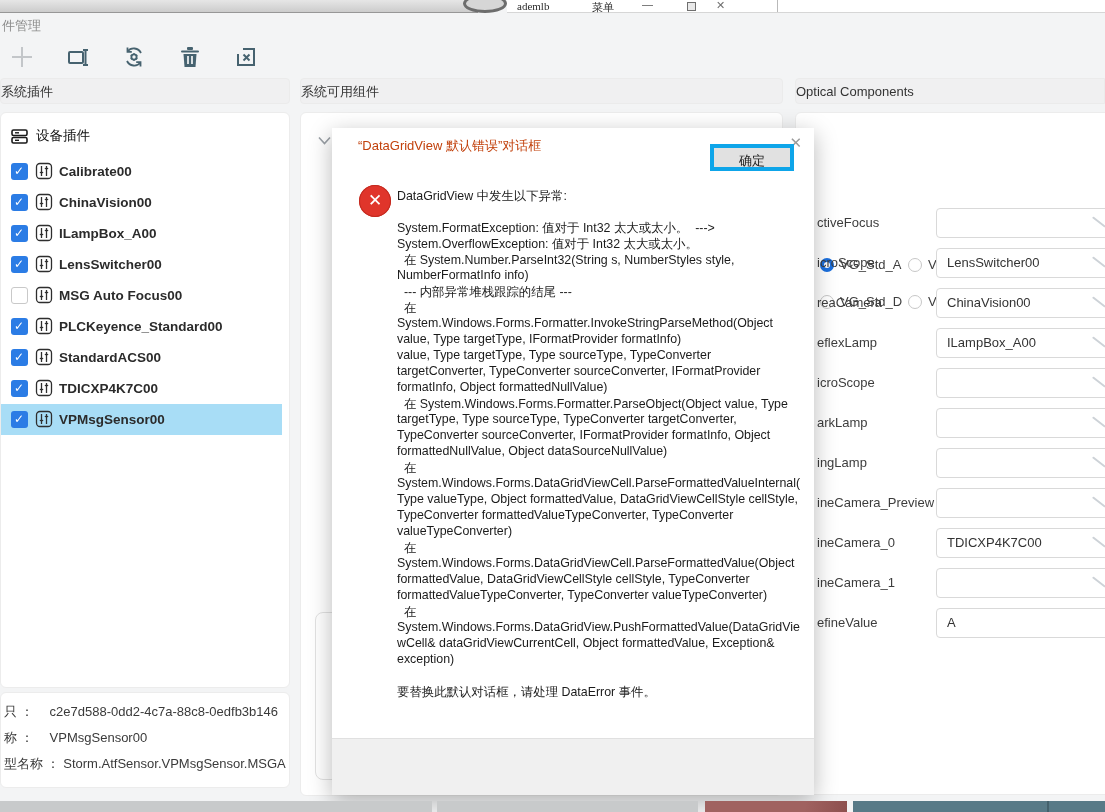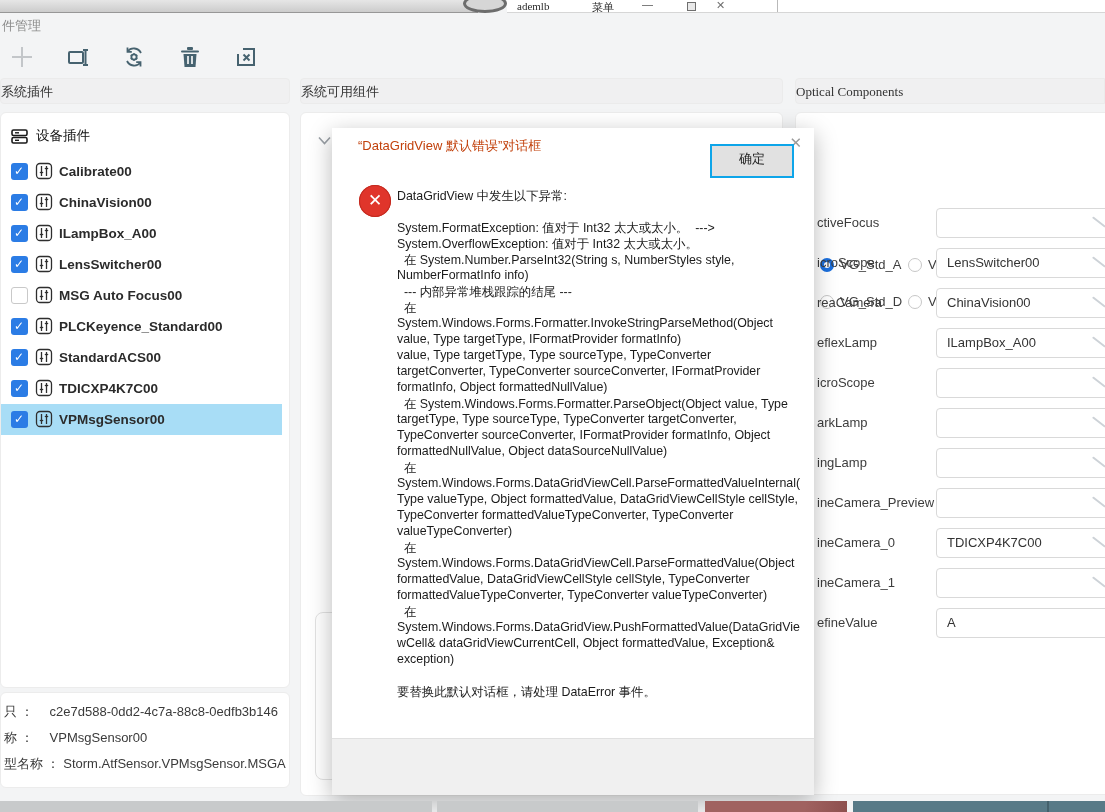--- a/index.html
+++ b/index.html
@@ -33,21 +33,21 @@
   .toolbar { left:0; top:42px; height:30px; display:flex; align-items:center; }
   .tool { width:24px; height:24px; margin-left:10px; margin-right:22px; display:flex;
     align-items:center; justify-content:center; cursor:pointer; }
   .tool svg { display:block; }
 
   
   .panel-header { top:78px; height:26px; background:#f0f0f1; border:1px solid #ebebeb;
     border-radius:4px; line-height:25px; font-size:13px; color:#333; }
   .ph-left { left:0; width:290px; }
   .ph-mid  { left:300px; width:483px; }
-  .ph-right{ left:795px; width:310px; border-top-right-radius:0; border-bottom-right-radius:0;font-family:Liberation Serif, serif; }
+  .ph-right{ left:795px; width:310px; border-top-right-radius:0; border-bottom-right-radius:0; }
 
   
   .card { background:#fff; border:1px solid #ececec; border-radius:6px; }
   .card-left   { left:0;   top:112px; width:290px; height:576px; }
   .card-info   { left:0;   top:692px; width:290px; height:96px;  }
   .card-mid    { left:300px; top:112px; width:483px; height:684px; }
   .card-right  { left:795px; top:112px; width:318px; height:683px; }
 
   
   .tree-root { position:absolute; left:10px; top:14px; display:flex; align-items:center;
@@ -95,22 +95,22 @@
   .dlg-title { position:absolute; left:26px; top:9px; font-size:13px; color:#c2410c; }
   .dlg-close { position:absolute; right:12px; top:6px; font-size:15px; color:#9b9b9b; cursor:pointer; }
   .err-icon { position:absolute; left:27px; top:57px; width:32px; height:32px;
     border-radius:50%; background:#e0352b; box-shadow:inset 0 0 0 1px #c22a1f; }
   .err-icon::after { content:"✕"; position:absolute; left:0; top:0; width:32px; height:32px;
     text-align:center; line-height:31px; color:#fff; font-size:17px; font-weight:bold; }
   .dlg-text { position:absolute; left:65px; top:60px; width:412px; }
   .dlg-line { height:16px; white-space:pre; font-size:12.4px; color:#1b1b1b; overflow:hidden; }
   .dlg-footer { position:absolute; left:0; top:610px; width:482px; height:57px;
     background:#f0f0f0; border-top:1px solid #e0e0e0; }
-  .ok-btn { position:absolute; right:20px; top:16px; width:84px; height:34px;
-    background:#e1e1e1; border:2px solid #0ea5e9; font-size:13px; color:#1c1c1c;
+  .ok-btn { position:absolute; right:20px; top:16px; width:84px; height:27px;
+    background:#e1e1e1; border:4px solid #0ea5e9; font-size:13px; color:#1c1c1c;
     text-align:center; line-height:25px; cursor:pointer; }
 
   
   .bs { top:801px; height:11px; }
   .bs-gray1 { left:0; width:432px; background:#c8cacb; }
   .bs-gray2 { left:437px; width:261px; background:#c8cacb; }
   .bs-maroon { left:705px; width:142px; background:#9c5e5c;
     background:linear-gradient(100deg,#a06260 70%,#8d4f4e 100%); }
   .bs-slate { left:853px; width:252px; background:#587a87; }
   .bs-slate-div { position:absolute; left:194px; top:0; width:2px; height:11px; background:#44616c; }

